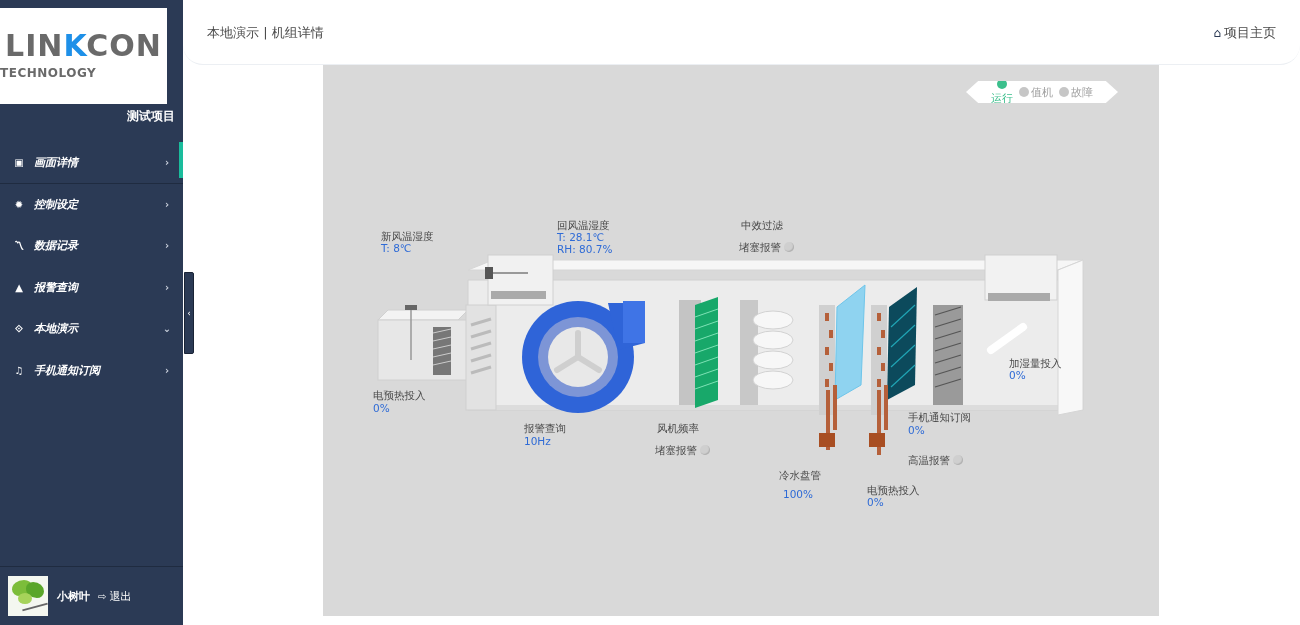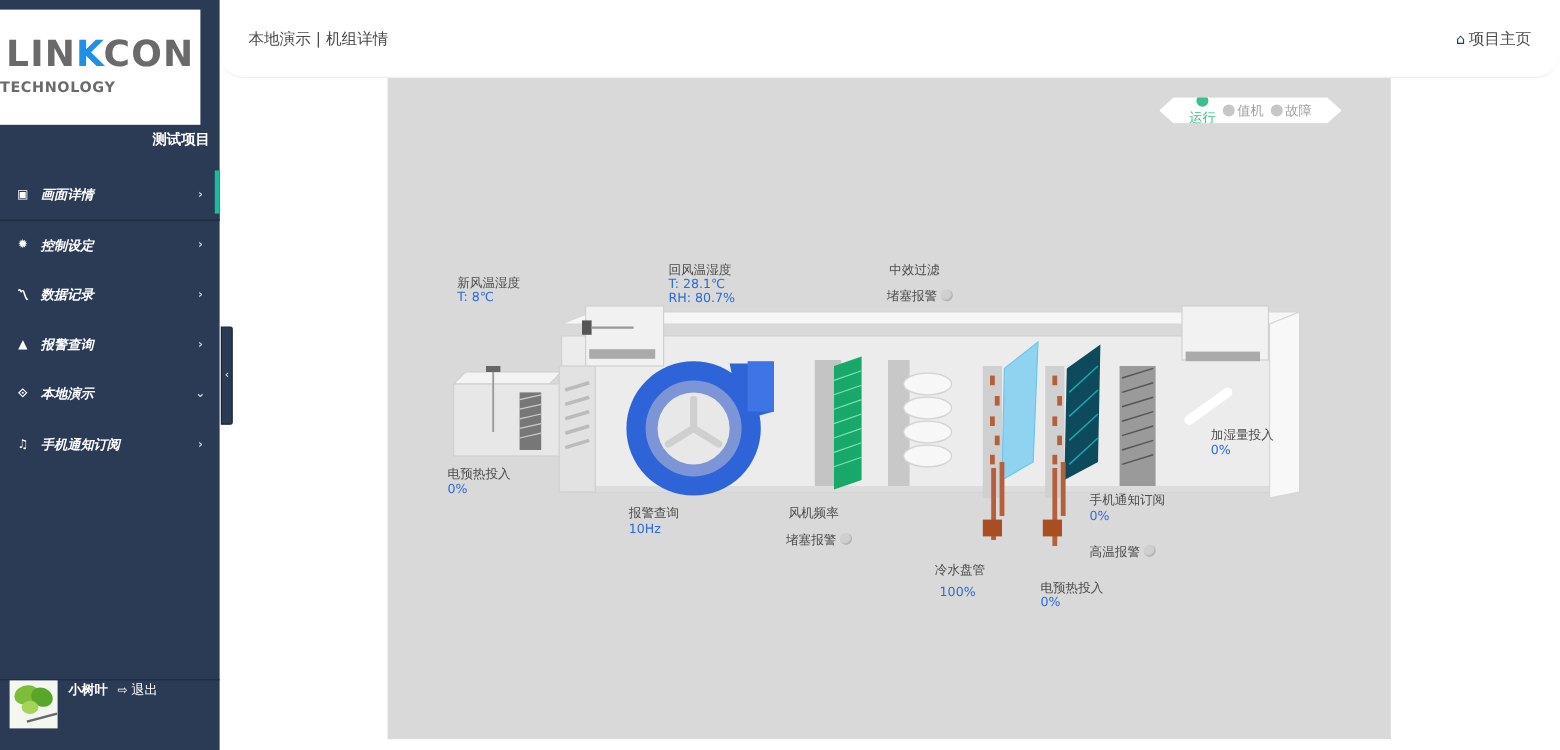--- a/index.html
+++ b/index.html
@@ -11,21 +11,21 @@
   .logo-sub { position: absolute; left: 0; width: 167px; top: 58px; font-weight: bold; font-size: 12px; color: #6a6a6a; letter-spacing: 0.5px; }
   .project-name { position: absolute; left: 8px; top: 108px; width: 167px; text-align: right; font-size: 12px; font-weight: bold; color: #fff; padding-bottom: 20px; border-bottom: 1px solid #d8dde6; }
   .menu { position: absolute; left: 0; top: 142px; width: 183px; }
   .menu-item { position: relative; height: 41.5px; display: flex; align-items: center; color: #fff; font-size: 11px; font-weight: bold; cursor: pointer; }
   .menu-item.active { background: #2b3a55; border-bottom: 1px solid #1f2b40; }
   .menu-item.active::after { content: ""; position: absolute; right: 0; top: 0; width: 4px; height: 36px; background: #1abc9c; }
   .menu-icon { width: 14px; margin-left: 12px; margin-right: 8px; text-align: center; font-size: 10px; color: #fff; }
   .menu-label { flex: 1; font-style: italic; }
   .menu-arrow { width: 20px; text-align: center; font-size: 10px; color: #c8cfdb; margin-right: 6px; }
   .collapse-tab { position: absolute; left: 184px; top: 272px; width: 10px; height: 82px; background: #2b3a55; border: 1px solid #1a2436; border-radius: 0 2px 2px 0; color: #fff; font-size: 9px; display: flex; align-items: center; justify-content: center; cursor: pointer; }
-  .user-bar { position: absolute; left: 0; top: 566px; width: 183px; height: 59px; border-top: 1px solid #1f2b40; display: flex; }
+  .user-bar { position: absolute; left: 0; top: 566px; width: 183px; height: 59px; border-top: 1px solid #1f2b40; display: flex; align-items: center; }
   .avatar { width: 40px; height: 40px; margin-left: 8px; background: #f4f7f0; position: relative; overflow: hidden; }
   .leaf1 { position: absolute; left: 4px; top: 4px; width: 20px; height: 16px; background: #7cbd3a; border-radius: 60% 40% 60% 40%; }
   .leaf2 { position: absolute; left: 18px; top: 6px; width: 18px; height: 16px; background: #5aa62a; border-radius: 40% 60% 40% 60%; }
   .leaf3 { position: absolute; left: 10px; top: 17px; width: 14px; height: 11px; background: #a6d35a; border-radius: 50%; }
   .stem { position: absolute; left: 14px; top: 30px; width: 26px; height: 2px; background: #666; transform: rotate(-15deg); }
   .user-name { margin-left: 9px; color: #fff; font-size: 11px; font-weight: bold; }
   .logout { margin-left: 8px; color: #fff; font-size: 11px; cursor: pointer; }
   .logout .ic { font-size: 10px; margin-right: 3px; }
   .topbar { position: absolute; left: 183px; top: 0; width: 1117px; height: 65px; border-bottom: 1px solid #eceff3; border-radius: 20px; }
   .breadcrumb { position: absolute; left: 24px; top: 24px; font-size: 13px; color: #4a4a4a; }

